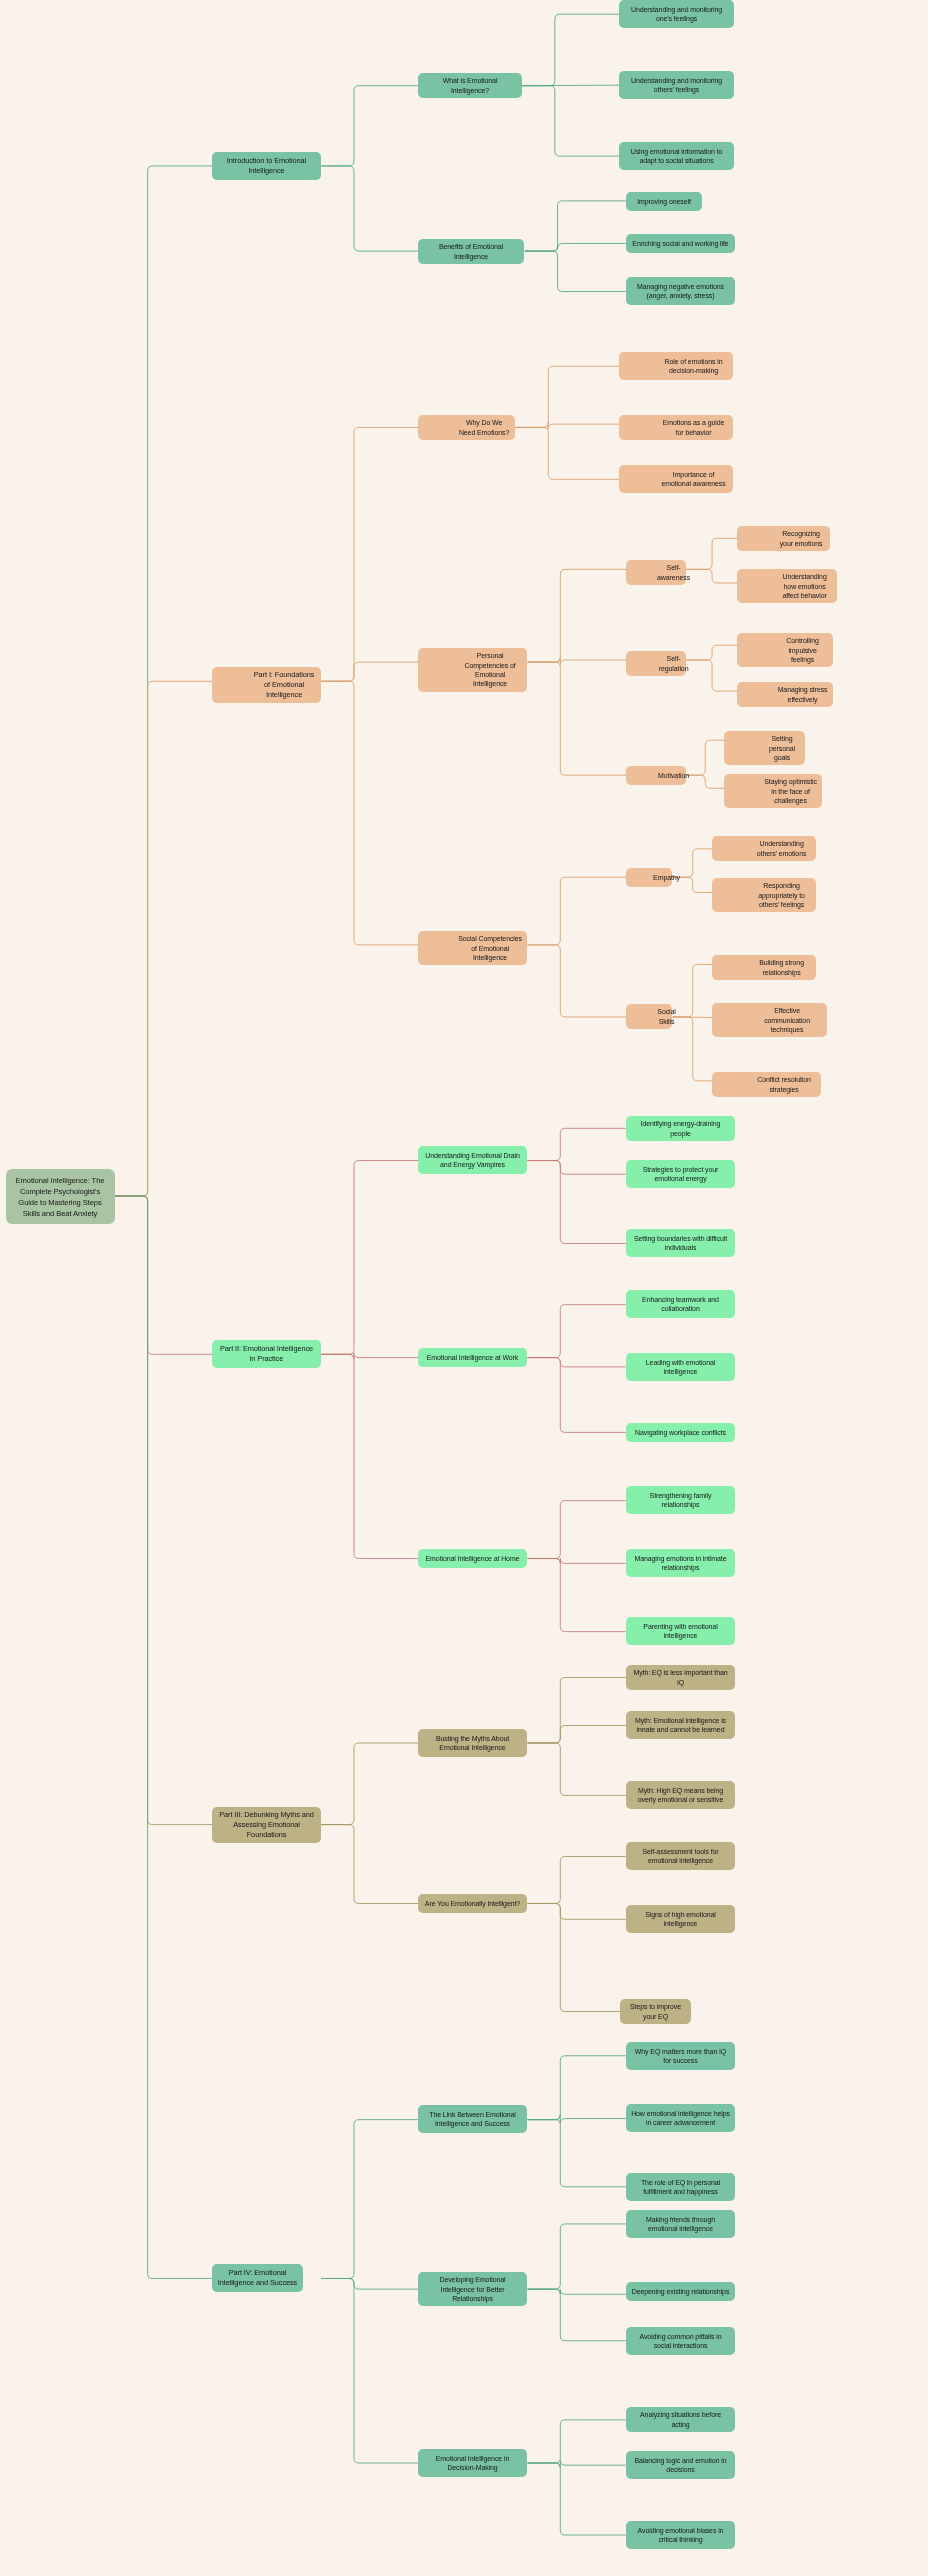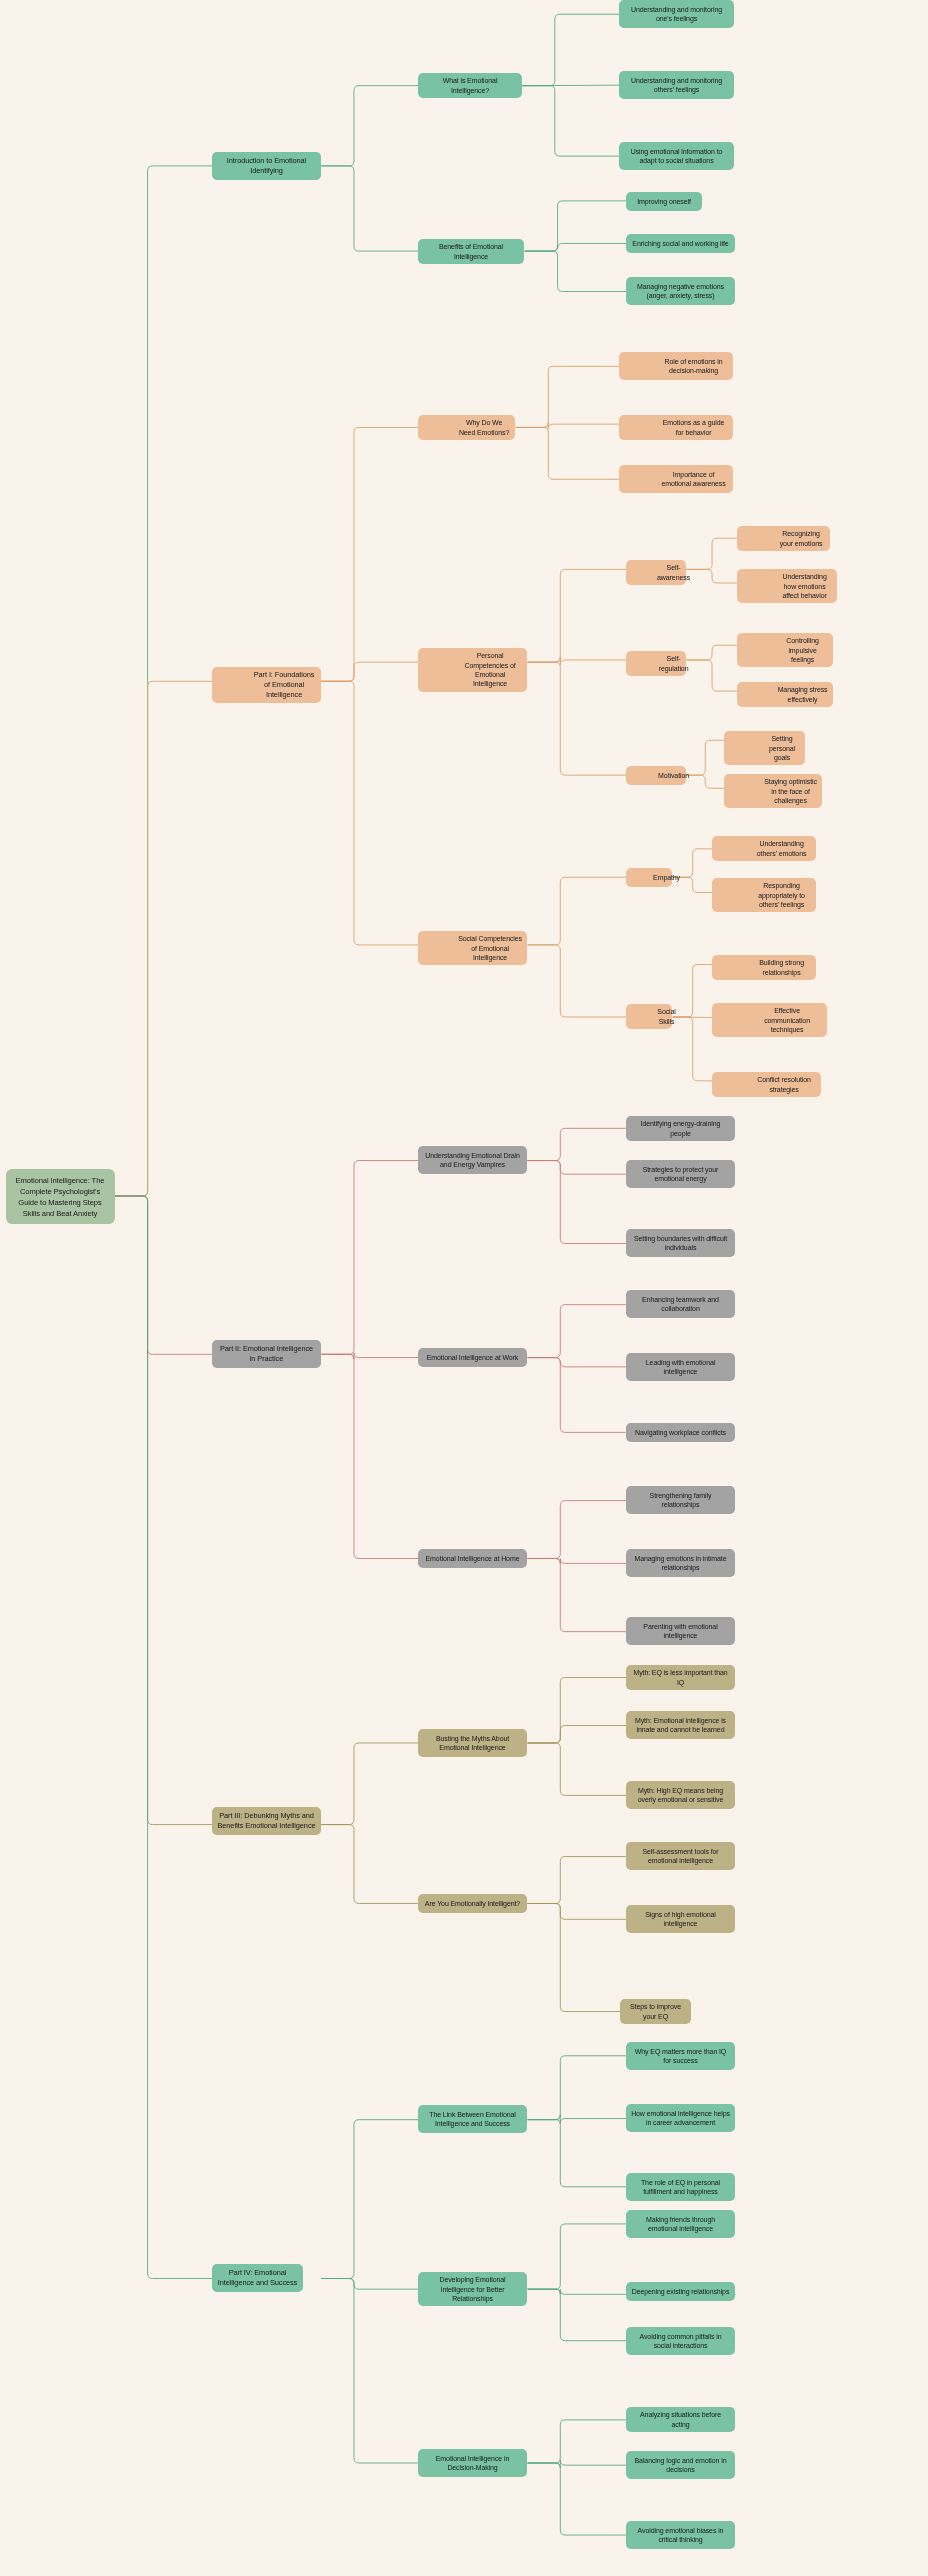--- a/index.html
+++ b/index.html
@@ -36,21 +36,21 @@
     letter-spacing:-0.1px;
   }
   .node.root{
     background:#a9c4a3;
     font-size:7.6px;
     border-radius:6px;
     line-height:1.45;
   }
   .node.c-green{ background:#79c3a4; }
   .node.c-orange{ background:#edbe98;padding-left:40px; }
-  .node.c-red{   background:#a3a3a3; }
+  .node.c-red{   background:#86efac; }
   .node.c-khaki{ background:#bdb186; }
   .node.lvl1{ font-size:7.4px; }
   .node span{ display:block; }
 </style>
 </head>
 <body>
 
 <div id="map">
   <svg id="edges" viewBox="0 0 1701 4719" width="929" height="2576">
       <path d="M210,2191 L261,2191 Q270,2191 270,2182 L270,313 Q270,304 279,304 L388,304" fill="none" stroke="#56a982" stroke-width="1.6"></path>
@@ -118,21 +118,21 @@
       <path d="M966,4193.5 L1017,4193.5 Q1026,4193.5 1026,4202.5 L1026,4279 Q1026,4288 1035,4288 L1146,4288" fill="none" stroke="#56a982" stroke-width="1.6"></path>
       <path d="M588,4174 L639,4174 Q648,4174 648,4183 L648,4503 Q648,4512 657,4512 L766,4512" fill="none" stroke="#56a982" stroke-width="1.6"></path>
       <path d="M966,4512 L1017,4512 Q1026,4512 1026,4503 L1026,4442 Q1026,4433 1035,4433 L1146,4433" fill="none" stroke="#56a982" stroke-width="1.6"></path>
       <path d="M966,4512 L1017,4512 Q1026,4512 1026,4521 L1026,4507 Q1026,4516 1035,4516 L1146,4516" fill="none" stroke="#56a982" stroke-width="1.6"></path>
       <path d="M966,4512 L1017,4512 Q1026,4512 1026,4521 L1026,4635 Q1026,4644 1035,4644 L1146,4644" fill="none" stroke="#56a982" stroke-width="1.6"></path>
     </svg>
 <div class="node root" style="left: 5.5px; top: 1169px; width: 109px; min-height: 55px;">
       <span>Emotional Intelligence: The Complete Psychologist's Guide to Mastering Steps Skills and Beat Anxiety</span>
     </div>
     <div class="node c-green lvl1" style="left: 212px; top: 152px; width: 109px; min-height: 28px;">
-      <span>Introduction to Emotional Identifying</span>
+      <span>Introduction to Emotional Intelligence</span>
     </div>
     <div class="node c-green" style="left: 418px; top: 73px; width: 104px; min-height: 18.6px;">
       <span>What is Emotional Intelligence?</span>
     </div>
     <div class="node c-green" style="left: 619px; top: 0px; width: 115px; min-height: 28px;">
       <span>Understanding and monitoring one's feelings</span>
     </div>
     <div class="node c-green" style="left: 619px; top: 71px; width: 115px; min-height: 28px;">
       <span>Understanding and monitoring others' feelings</span>
     </div>
@@ -253,21 +253,21 @@
     <div class="node c-red" style="left: 626px; top: 1486px; width: 109px; min-height: 28px;">
       <span>Strengthening family relationships</span>
     </div>
     <div class="node c-red" style="left: 626px; top: 1549px; width: 109px; min-height: 28px;">
       <span>Managing emotions in intimate relationships</span>
     </div>
     <div class="node c-red" style="left: 626px; top: 1617px; width: 109px; min-height: 28px;">
       <span>Parenting with emotional intelligence</span>
     </div>
     <div class="node c-khaki lvl1" style="left: 212px; top: 1807px; width: 109px; min-height: 28px;">
-      <span>Part III: Debunking Myths and Benefits Emotional Intelligence</span>
+      <span>Part III: Debunking Myths and Assessing Emotional Foundations</span>
     </div>
     <div class="node c-khaki" style="left: 418px; top: 1729px; width: 109px; min-height: 28px;">
       <span>Busting the Myths About Emotional Intelligence</span>
     </div>
     <div class="node c-khaki" style="left: 626px; top: 1665px; width: 109px; min-height: 18.6px;">
       <span>Myth: EQ is less important than IQ</span>
     </div>
     <div class="node c-khaki" style="left: 626px; top: 1711px; width: 109px; min-height: 28px;">
       <span>Myth: Emotional intelligence is innate and cannot be learned</span>
     </div>

